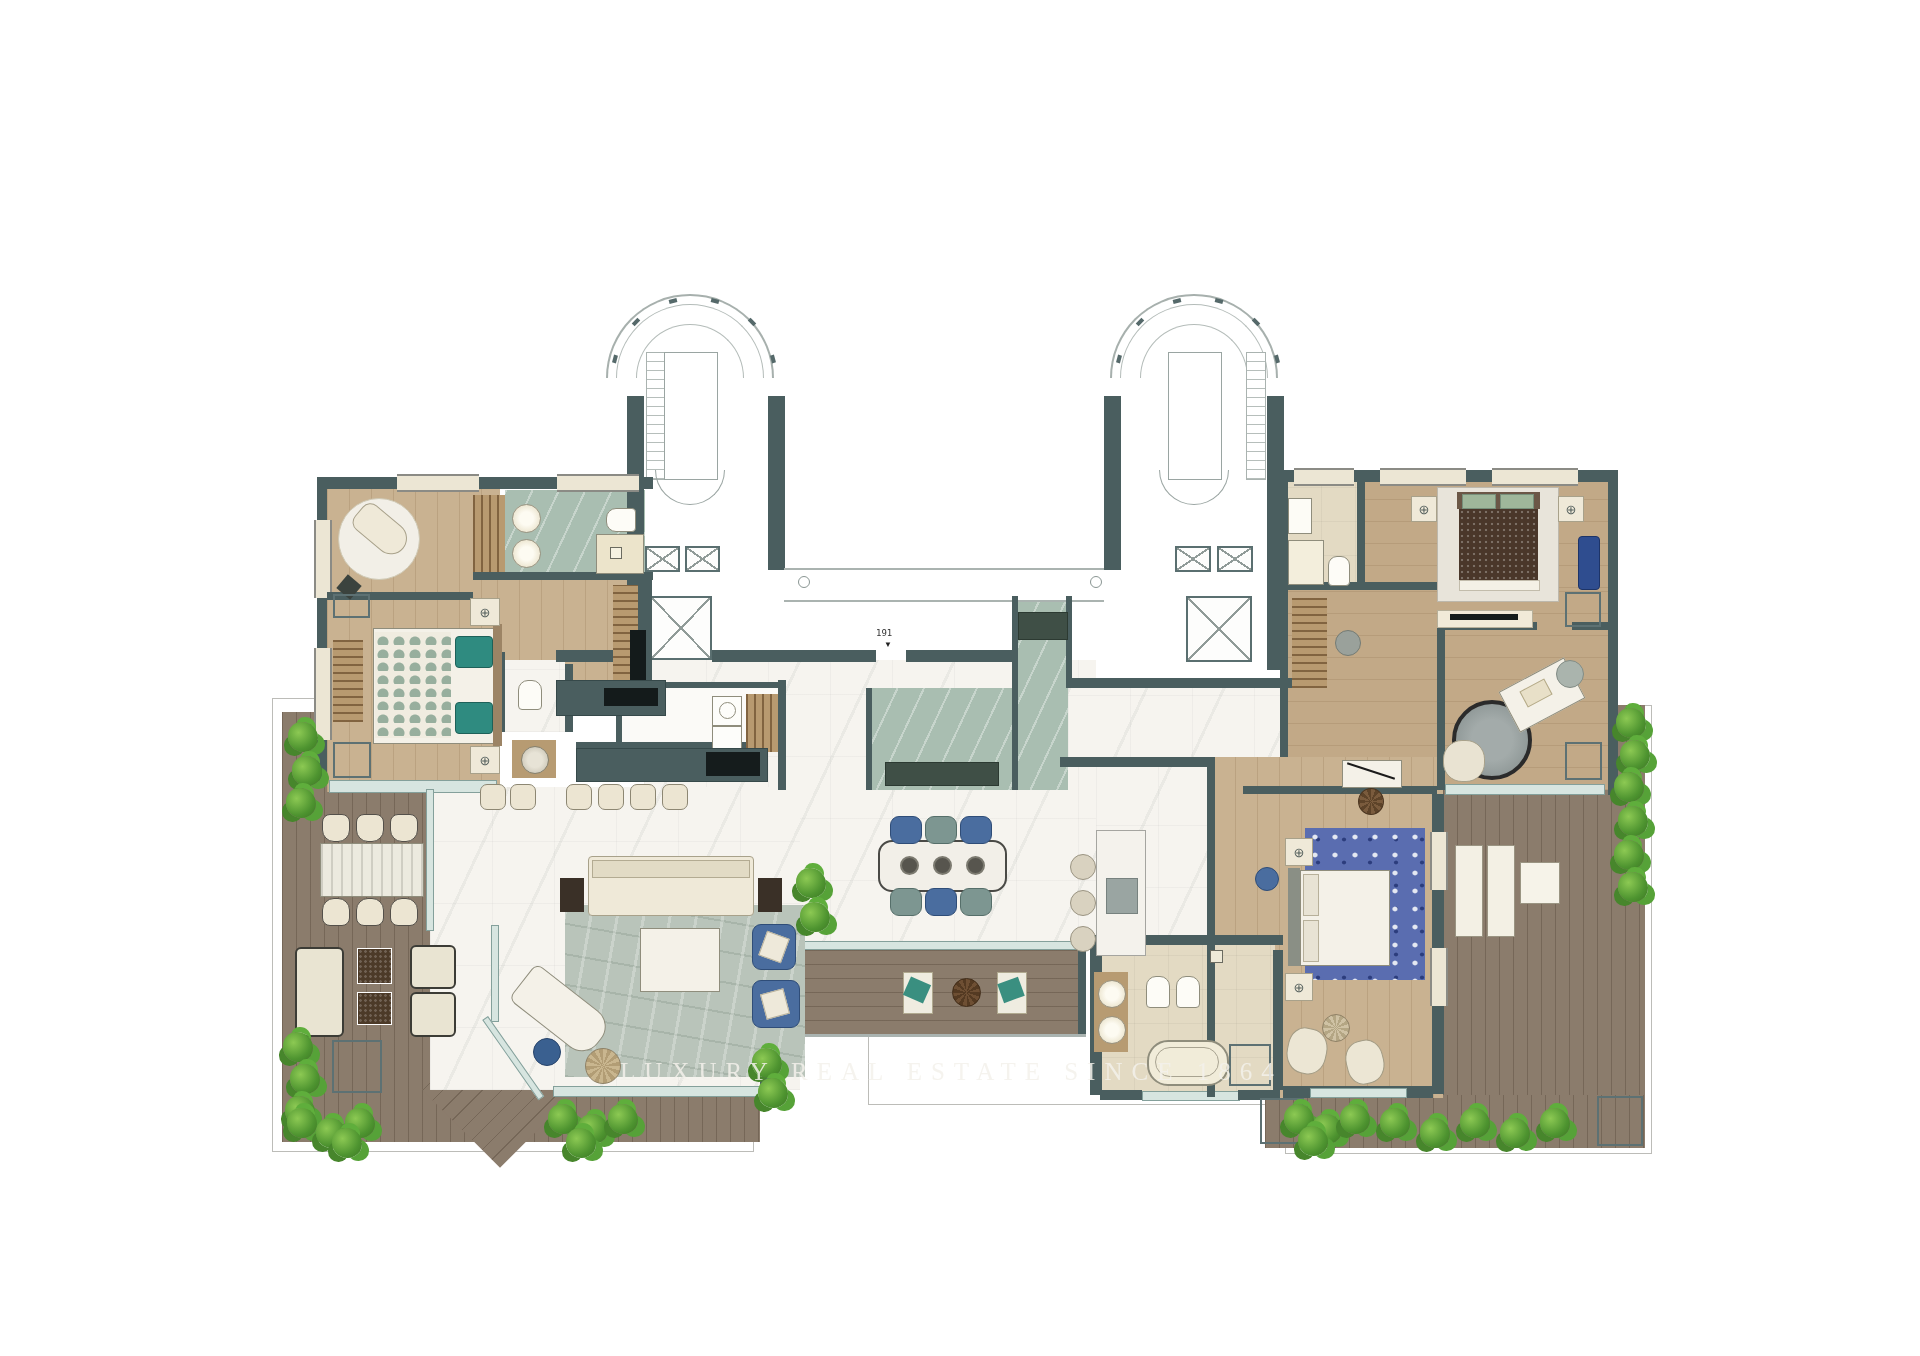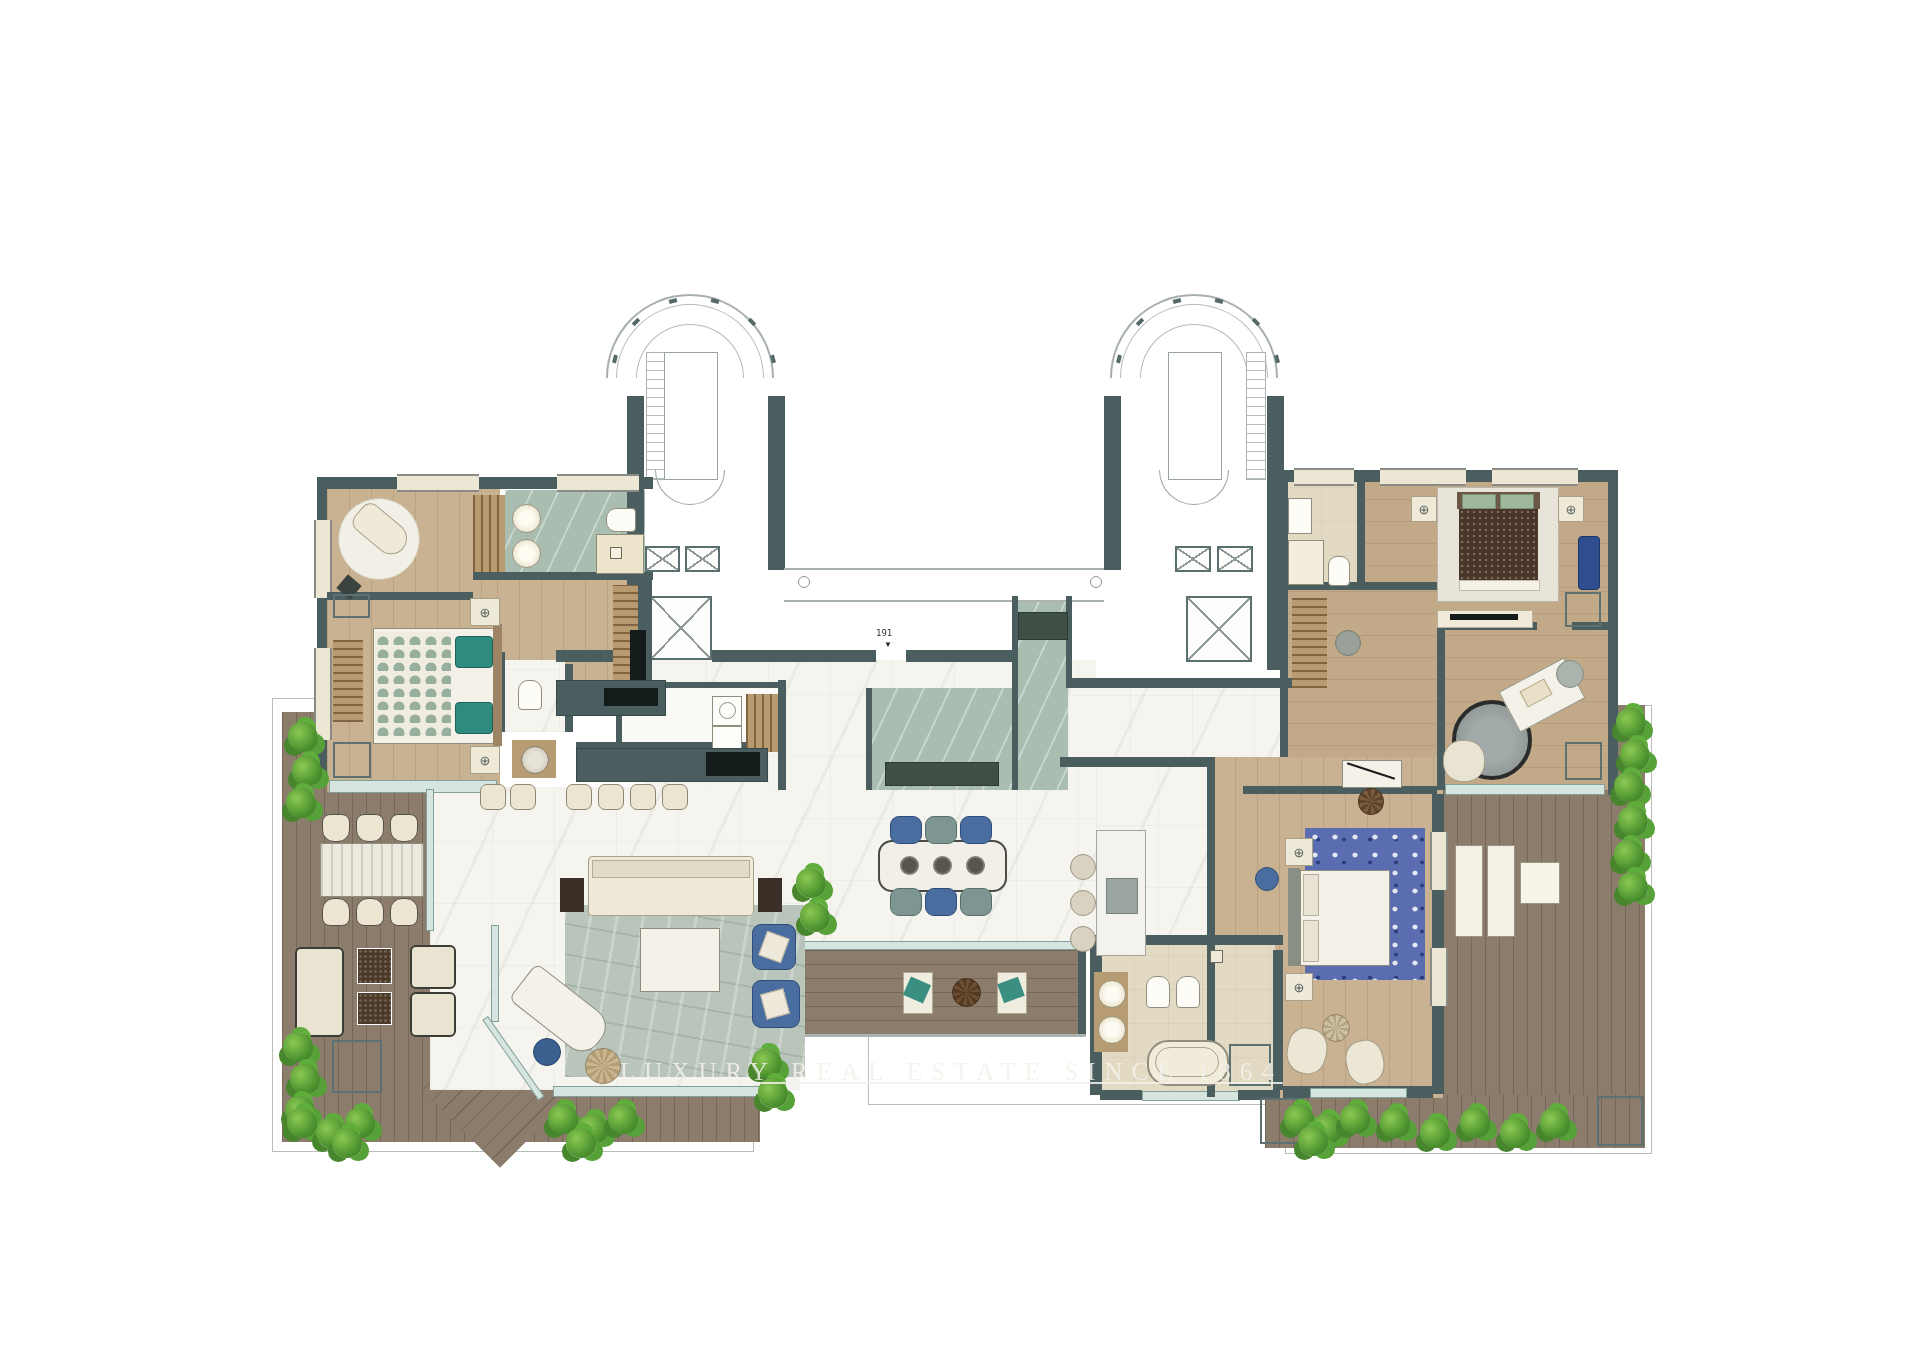--- a/index.html
+++ b/index.html
@@ -378,15 +378,15 @@
   <div class="abs shrub" style="left:1614px;top:772px;"></div>
   <div class="abs shrub" style="left:1618px;top:806px;"></div>
   <div class="abs shrub" style="left:1614px;top:840px;"></div>
   <div class="abs shrub" style="left:1618px;top:872px;"></div>
   <div class="abs shrub" style="left:1380px;top:1108px;"></div>
   <div class="abs shrub" style="left:1420px;top:1118px;"></div>
   <div class="abs shrub" style="left:1460px;top:1108px;"></div>
   <div class="abs shrub" style="left:1500px;top:1118px;"></div>
   <div class="abs shrub" style="left:1540px;top:1108px;"></div>
 
-  <div class="abs wm" style="left:620px;top:1058px;width:640px;text-align:center;font-size:25px;letter-spacing:9px;text-decoration:underline;">LUXURY REAL ESTATE SINCE 1864</div>
+  <div class="abs wm" style="left:620px;top:1058px;width:640px;text-align:center;font-size:25px;letter-spacing:9px;">LUXURY REAL ESTATE SINCE 1864</div>
 
 </div>
 
 </body></html>

